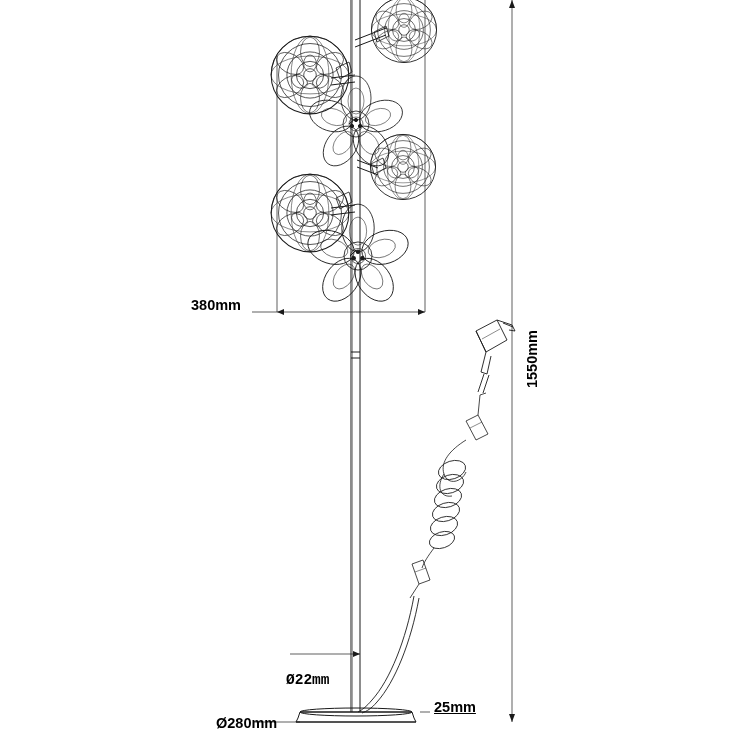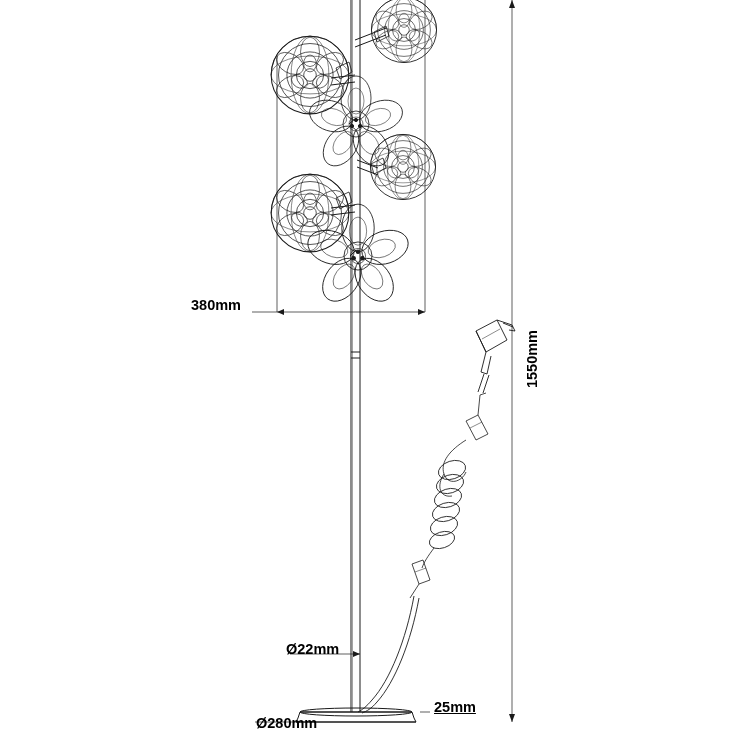--- a/index.html
+++ b/index.html
@@ -38,26 +38,26 @@
     top: 297px;
   }
   #lbl-total {
     left: 524px;
     top: 330px;
     transform-origin: left top;
     transform: rotate(-90deg) translate(-100%, 0);
   }
   #lbl-pole {
     left: 286px;
-    top: 641px;
+    top: 672px;
+    font-family: Liberation Mono, monospace;
   }
   #lbl-base {
     left: 216px;
     top: 715px;
-    margin-left: 40px;
   }
   #lbl-baseh {
     left: 434px;
     top: 699px;
     text-decoration: underline;
   }
 </style>
 </head>
 <body>
 

